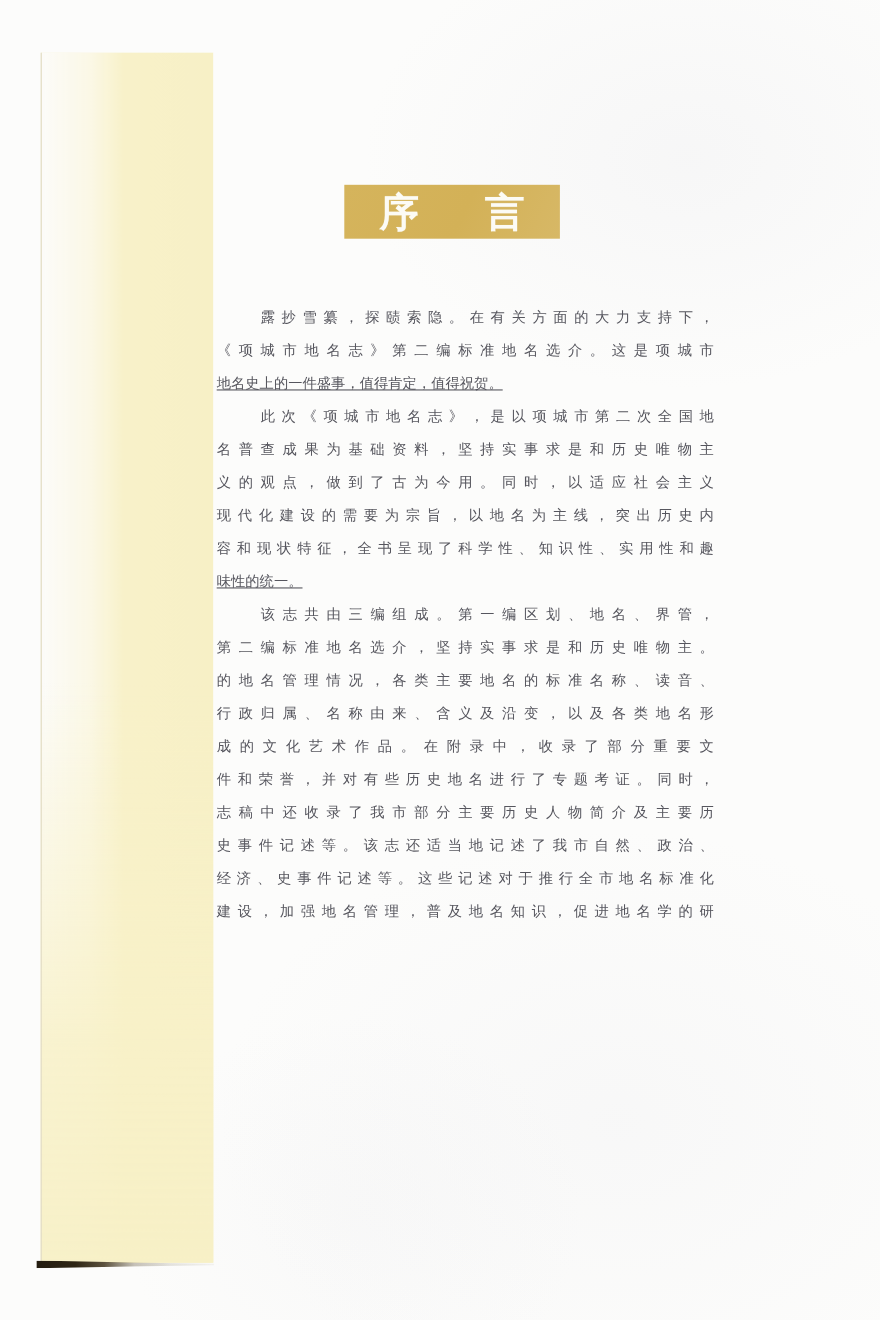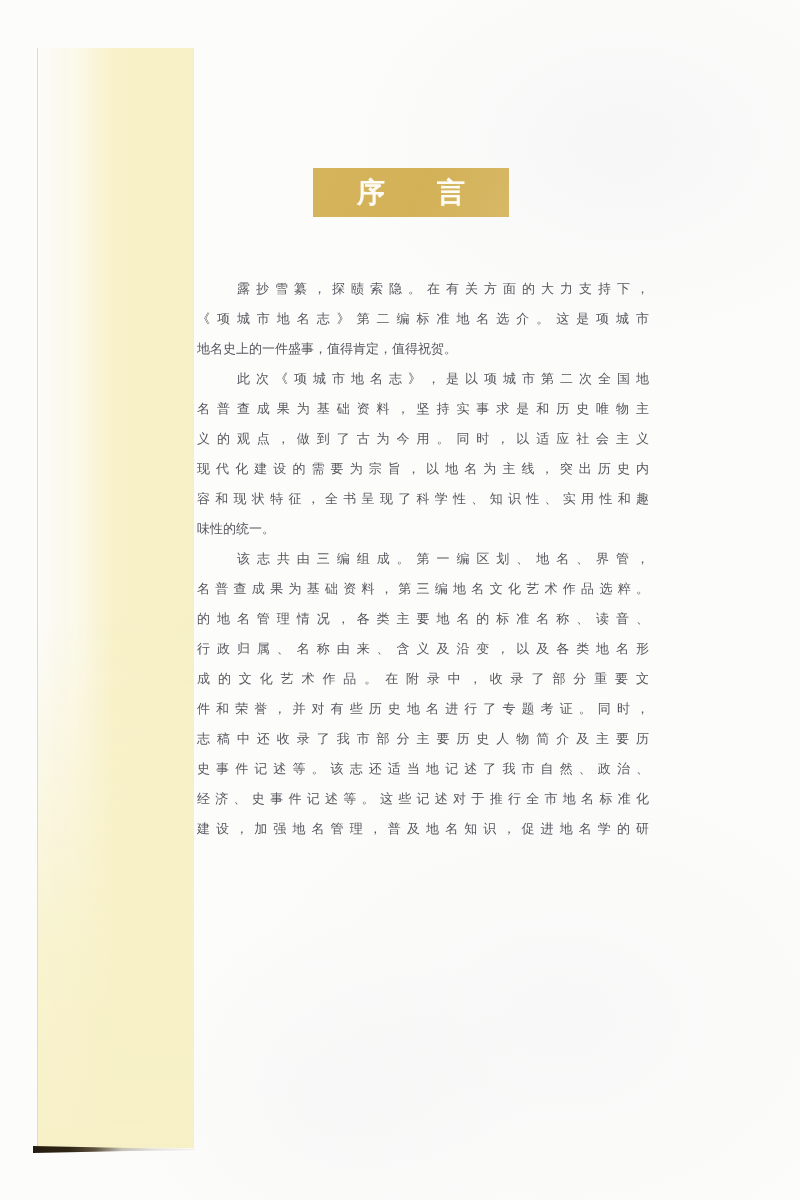--- a/index.html
+++ b/index.html
@@ -57,21 +57,21 @@
     top: 168px;
     width: 196px;
     height: 49px;
     background: linear-gradient(115deg, #d5b45c 0%, #d3b157 55%, #d7b866 100%);
     display: flex;
     align-items: center;
     justify-content: center;
   }
   .title-plate span {
     color: #fcfbf5;
-    font-size: 28px;
+    font-size: 36px;
     font-weight: bold;
     letter-spacing: 12px;
     padding-left: 12px; 
     line-height: 1;
     text-shadow: 0 0 1px rgba(255,255,255,0.4);
   }
   
   .body-col {
     position: absolute;
     left: 197px;
@@ -88,20 +88,21 @@
   }
   .body-col .line.fill {
     white-space: normal;
     text-align: justify;
     text-align-last: justify;
   }
   .body-col .line.para-end {
     white-space: normal;
     text-align: center;
     text-align-last: left;
+    text-decoration: underline;
   }
   .body-col .line.indent {
     text-indent: 40px;
   }
 </style>
 </head>
 <body>
 
 <div class="scene">
 
@@ -118,21 +119,21 @@
   <div class="line indent fill">露抄雪纂，探赜索隐。在有关方面的大力支持下，</div>
       <div class="line fill">《项城市地名志》第二编标准地名选介。这是项城市</div>
       <div class="line para-end">地名史上的一件盛事，值得肯定，值得祝贺。</div>
       <div class="line indent fill">此次《项城市地名志》，是以项城市第二次全国地</div>
       <div class="line fill">名普查成果为基础资料，坚持实事求是和历史唯物主</div>
       <div class="line fill">义的观点，做到了古为今用。同时，以适应社会主义</div>
       <div class="line fill">现代化建设的需要为宗旨，以地名为主线，突出历史内</div>
       <div class="line fill">容和现状特征，全书呈现了科学性、知识性、实用性和趣</div>
       <div class="line para-end">味性的统一。</div>
       <div class="line indent fill">该志共由三编组成。第一编区划、地名、界管，</div>
-      <div class="line fill">名普查成果为基础资料，第三编地名文化艺术作品选粹。</div>
+      <div class="line fill">第二编标准地名选介，坚持实事求是和历史唯物主。</div>
       <div class="line fill">的地名管理情况，各类主要地名的标准名称、读音、</div>
       <div class="line fill">行政归属、名称由来、含义及沿变，以及各类地名形</div>
       <div class="line fill">成的文化艺术作品。在附录中，收录了部分重要文</div>
       <div class="line fill">件和荣誉，并对有些历史地名进行了专题考证。同时，</div>
       <div class="line fill">志稿中还收录了我市部分主要历史人物简介及主要历</div>
       <div class="line fill">史事件记述等。该志还适当地记述了我市自然、政治、</div>
       <div class="line fill">经济、史事件记述等。这些记述对于推行全市地名标准化</div>
       <div class="line fill">建设，加强地名管理，普及地名知识，促进地名学的研</div>
     </div>
 

